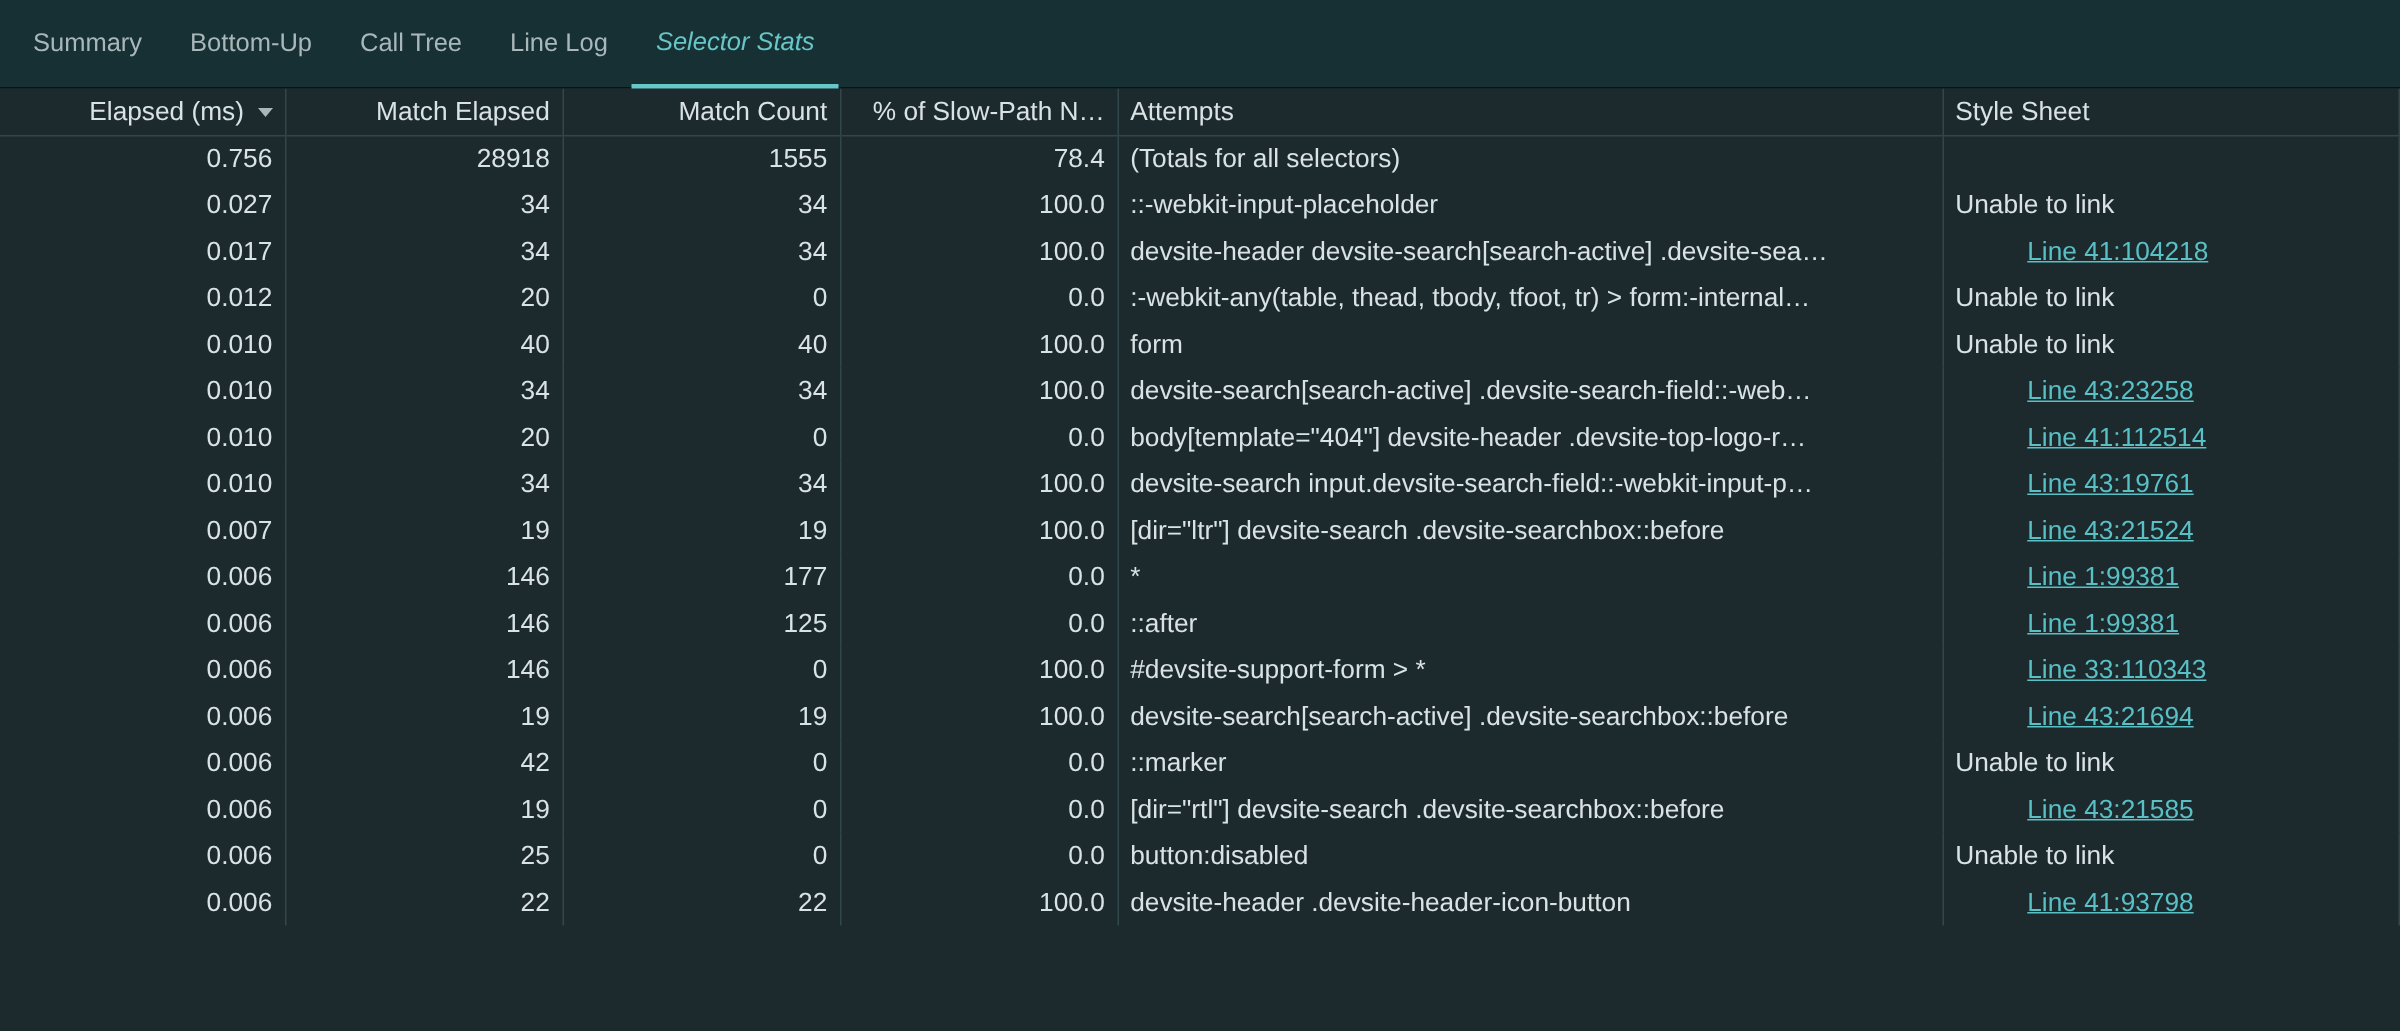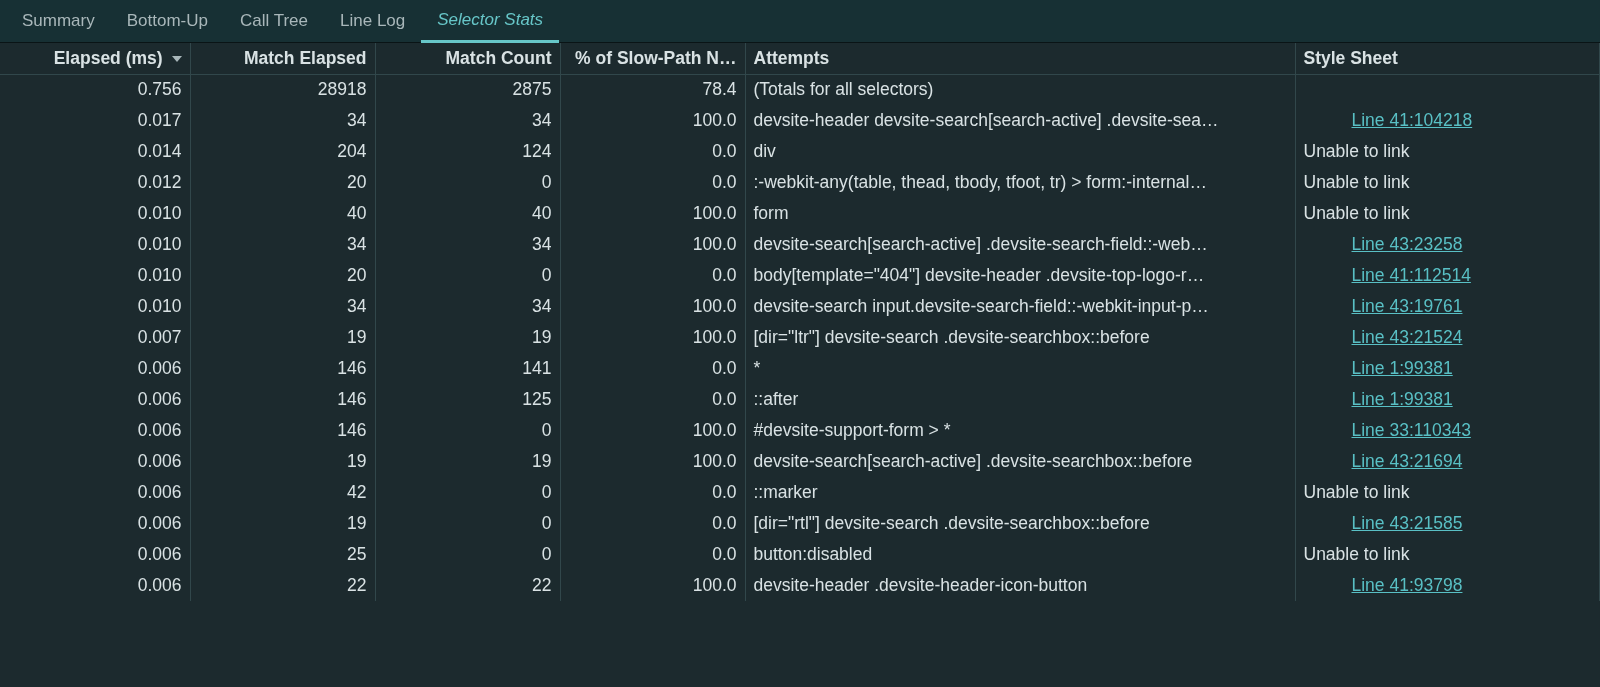--- a/index.html
+++ b/index.html
@@ -21,21 +21,21 @@
     height: 687px;
     background: var(--bg);
     font-family: "Helvetica Neue", Arial, sans-serif;
     font-size: 17.5px;
     color: var(--text);
     overflow: hidden;
   }
   .tabs {
     display: flex;
     align-items: flex-start;
-    height: 43px;
+    height: 59px;
     background: var(--tab-bg);
     border-bottom: 1px solid var(--border);
     padding-left: 6px;
   }
   .tab {
     padding: 0 16px;
     height: 100%;
     display: flex;
     align-items: center;
     color: var(--text-dim);
@@ -64,21 +64,21 @@
     padding: 0 8px;
     border-right: 1px solid var(--grid-border);
     white-space: nowrap;
     overflow: hidden;
     text-overflow: ellipsis;
     vertical-align: middle;
   }
   th {
     background: var(--bg);
     border-bottom: 1px solid var(--grid-border);
-    font-weight: 700;
+    font-weight: 400;
     color: var(--text);
     text-align: left;
     cursor: pointer;
     user-select: none;
   }
   th.num, td.num { text-align: right; }
   col.c-elapsed { width: 190px; }
   col.c-attempts { width: 185px; }
   col.c-count { width: 185px; }
   col.c-pct { width: 185px; }
@@ -131,42 +131,42 @@
         <th class="num">Match Count</th>
         <th class="num">% of Slow-Path N…</th>
         <th>Attempts</th>
         <th>Style Sheet</th>
       </tr>
     </thead>
     <tbody id="tbody">
         <tr>
           <td class="num">0.756</td>
           <td class="num">28918</td>
-          <td class="num">2875</td>
+          <td class="num">1555</td>
           <td class="num">78.4</td>
           <td>(Totals for all selectors)</td>
           <td class="sheet"></td>
         </tr>
         <tr>
+          <td class="num">0.027</td>
+          <td class="num">34</td>
+          <td class="num">34</td>
+          <td class="num">100.0</td>
+          <td>::-webkit-input-placeholder</td>
+          <td class="sheet nolink">Unable to link</td>
+        </tr>
+        <tr>
           <td class="num">0.017</td>
           <td class="num">34</td>
           <td class="num">34</td>
           <td class="num">100.0</td>
           <td>devsite-header devsite-search[search-active] .devsite-sea…</td>
           <td class="sheet"><a class="sheet-link" href="#">Line 41:104218</a></td>
         </tr>
         <tr>
-          <td class="num">0.014</td>
-          <td class="num">204</td>
-          <td class="num">124</td>
-          <td class="num">0.0</td>
-          <td>div</td>
-          <td class="sheet nolink">Unable to link</td>
-        </tr>
-        <tr>
           <td class="num">0.012</td>
           <td class="num">20</td>
           <td class="num">0</td>
           <td class="num">0.0</td>
           <td>:-webkit-any(table, thead, tbody, tfoot, tr) &gt; form:-internal…</td>
           <td class="sheet nolink">Unable to link</td>
         </tr>
         <tr>
           <td class="num">0.010</td>
           <td class="num">40</td>
@@ -203,21 +203,21 @@
           <td class="num">0.007</td>
           <td class="num">19</td>
           <td class="num">19</td>
           <td class="num">100.0</td>
           <td>[dir="ltr"] devsite-search .devsite-searchbox::before</td>
           <td class="sheet"><a class="sheet-link" href="#">Line 43:21524</a></td>
         </tr>
         <tr>
           <td class="num">0.006</td>
           <td class="num">146</td>
-          <td class="num">141</td>
+          <td class="num">177</td>
           <td class="num">0.0</td>
           <td>*</td>
           <td class="sheet"><a class="sheet-link" href="#">Line 1:99381</a></td>
         </tr>
         <tr>
           <td class="num">0.006</td>
           <td class="num">146</td>
           <td class="num">125</td>
           <td class="num">0.0</td>
           <td>::after</td>

